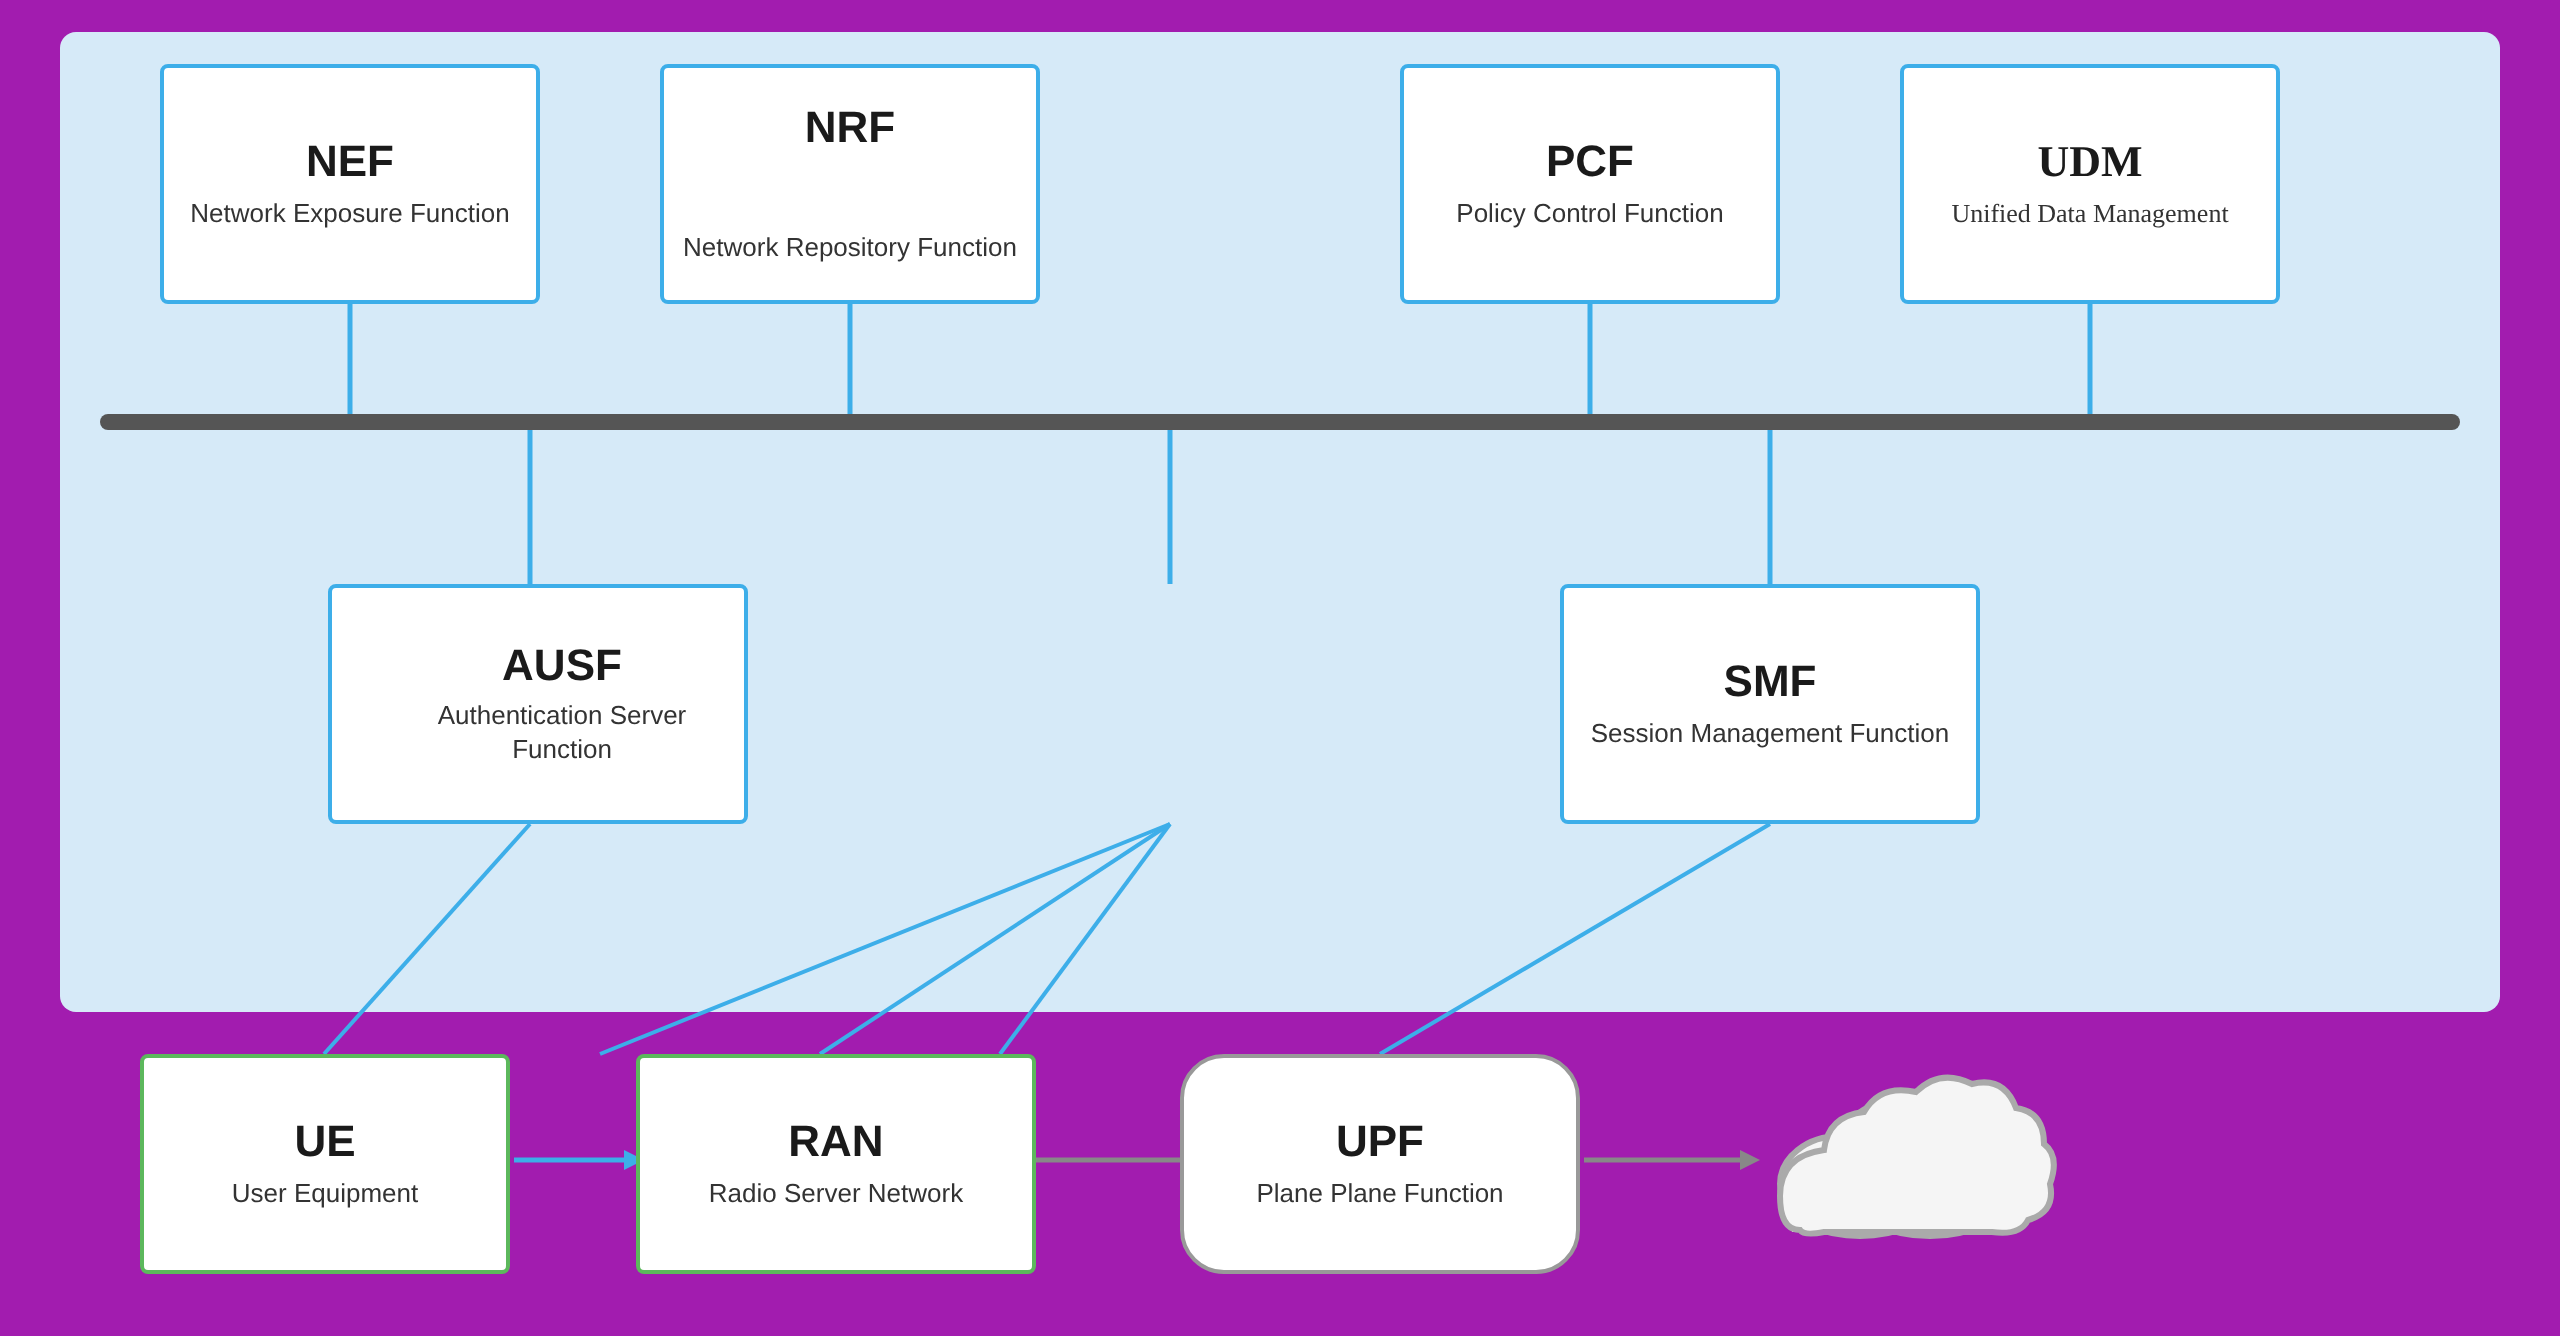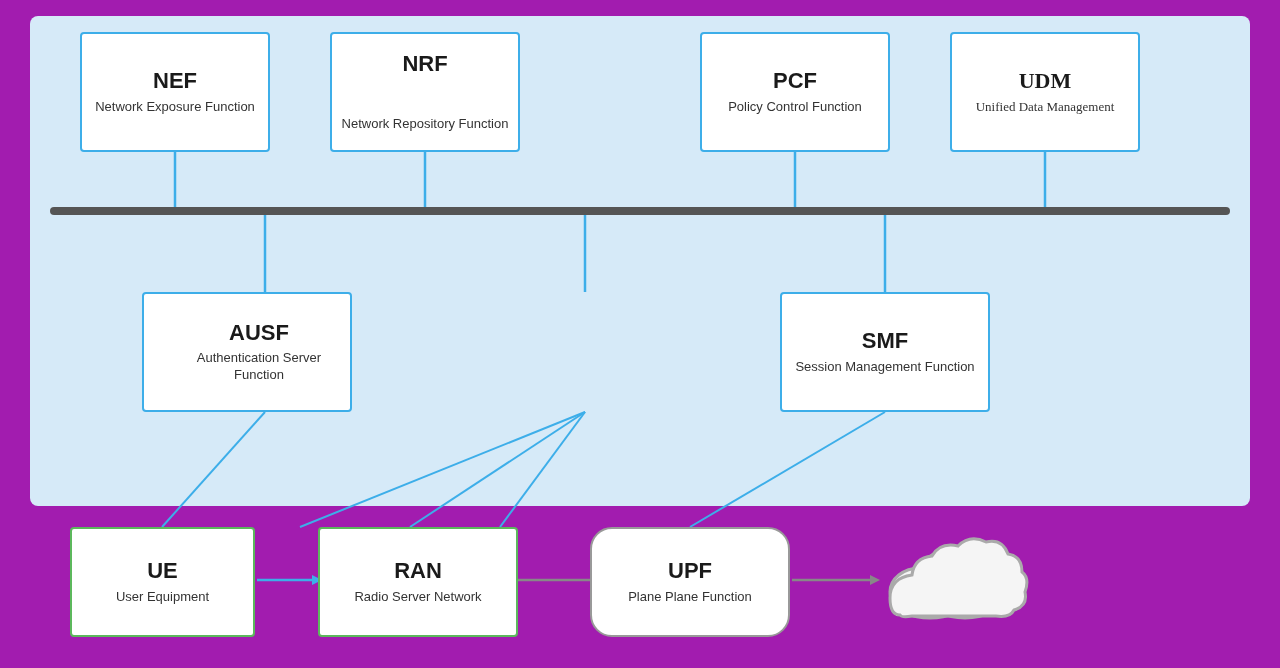--- a/index.html
+++ b/index.html
@@ -140,21 +140,21 @@
   <div class="box" style="left:700px; top:32px; width:190px; height:120px;">
     <span class="box-title">PCF</span>
     <span class="box-subtitle">Policy Control Function</span>
   </div>
 
   <div class="box" style="left:950px; top:32px; width:190px; height:120px;font-family:Liberation Serif, serif;">
     <span class="box-title">UDM</span>
     <span class="box-subtitle">Unified Data Management</span>
   </div>
 
-  <div class="box" style="left:142px; top:292px; width:210px; height:120px;padding-left:32px;">
+  <div class="box" style="left:164px; top:292px; width:210px; height:120px;padding-left:32px;">
     <span class="box-title">AUSF</span>
     <span class="box-subtitle">Authentication Server Function</span>
   </div>
 
 
   <div class="box" style="left:780px; top:292px; width:210px; height:120px;">
     <span class="box-title">SMF</span>
     <span class="box-subtitle">Session Management Function</span>
   </div>
 

